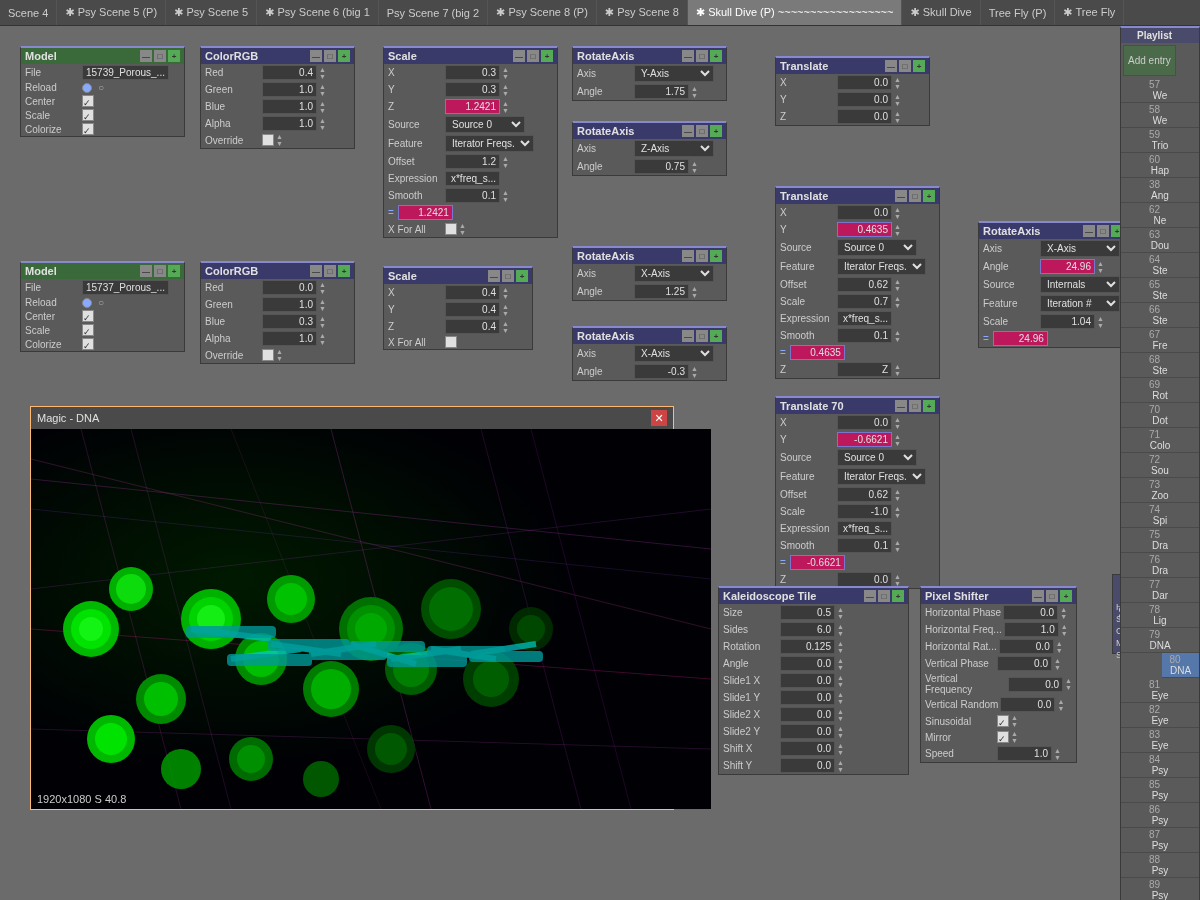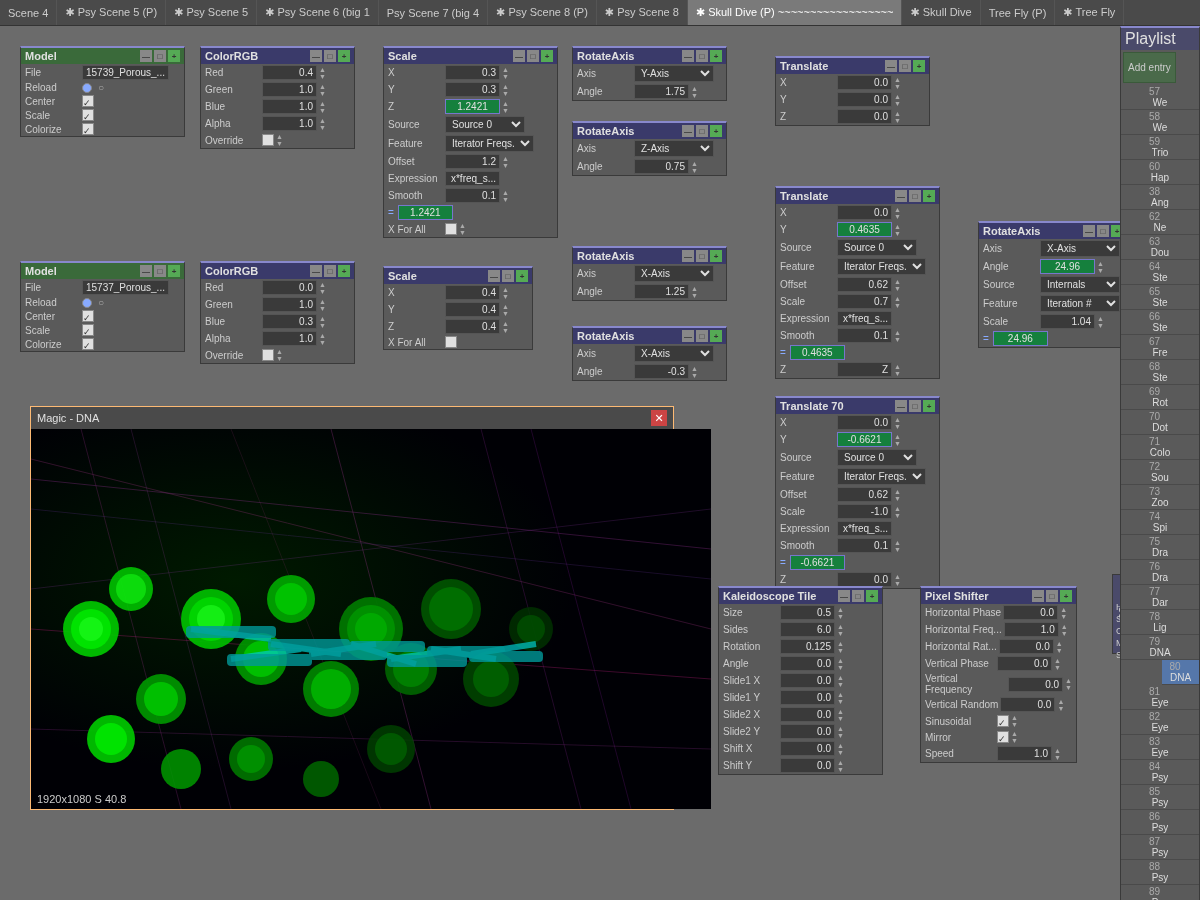--- a/index.html
+++ b/index.html
@@ -102,21 +102,21 @@
     .node-label.wide { min-width: 70px; }
     .node-value {
       background: #3a3a3a;
       border: 1px solid #555;
       color: #e0e0e0;
       font-size: 10px;
       padding: 1px 3px;
       min-width: 55px;
       text-align: right;
     }
-    .node-value.highlight { background: #15803d; border-color: #7777cc; text-align: center; }
+    .node-value.highlight { background: #be185d; border-color: #7777cc; }
     .node-checkbox {
       width: 12px;
       height: 12px;
       background: #e0e0e0;
       border: 1px solid #888;
     }
     .node-checkbox.checked::after {
       content: '✓';
       font-size: 9px;
       color: #333;
@@ -143,23 +143,23 @@
       position: absolute;
       right: 0;
       top: 0;
       width: 80px;
       background: #5a5a5a;
       border: 1px solid #3a3a3a;
       border-top: 2px solid #8888cc;
     }
     .playlist-header {
       background: #4a4a6a;
-      padding: 2px 4px;
-      font-size: 16px;
-      font-weight: normal;
+      padding: 2px 16px;
+      font-size: 10px;
+      font-weight: bold;
     }
     .playlist-item {
       display: flex;
       align-items: center;
       padding: 1px 3px;
       cursor: pointer;
       border-bottom: 1px solid #4a4a4a;
       flex-direction: column;
     }
     .playlist-item.active { background: #5577aa; margin-left: 41px; }
@@ -260,21 +260,21 @@
   <div class="tab">
       <span>✱ Psy Scene 5 (P)</span>
     </div>
   <div class="tab">
       <span>✱ Psy Scene 5</span>
     </div>
   <div class="tab">
       <span>✱ Psy Scene 6 (big 1</span>
     </div>
   <div class="tab">
-      <span>Psy Scene 7 (big 4</span>
+      <span>Psy Scene 7 (big 2</span>
     </div>
   <div class="tab">
       <span>✱ Psy Scene 8 (P)</span>
     </div>
   <div class="tab">
       <span>✱ Psy Scene 8</span>
     </div>
   <div class="tab active">
       <span>✱ Skull Dive (P) ~~~~~~~~~~~~~~~~~~</span>
     </div>
@@ -884,21 +884,21 @@
           <span>▲</span>
           <span>▼</span>
         </div>
     </div>
     <div class="node-row">
       <span class="eq-sign">=</span>
       <span class="node-value highlight">24.96</span>
     </div>
   </div>
 
-  <div class="node-panel" style="left:718px; top:560px; width:165px;">
+  <div class="node-panel" style="left:718px; top:560px; width:191px;">
     <div class="node-header blue-bg">
       <span>Kaleidoscope Tile</span>
       <div class="node-controls">
         <div class="node-btn">—</div>
         <div class="node-btn">□</div>
         <div class="node-btn green">+</div>
       </div>
     </div>
     <div class="node-row">
       <span class="node-label">Size</span>

